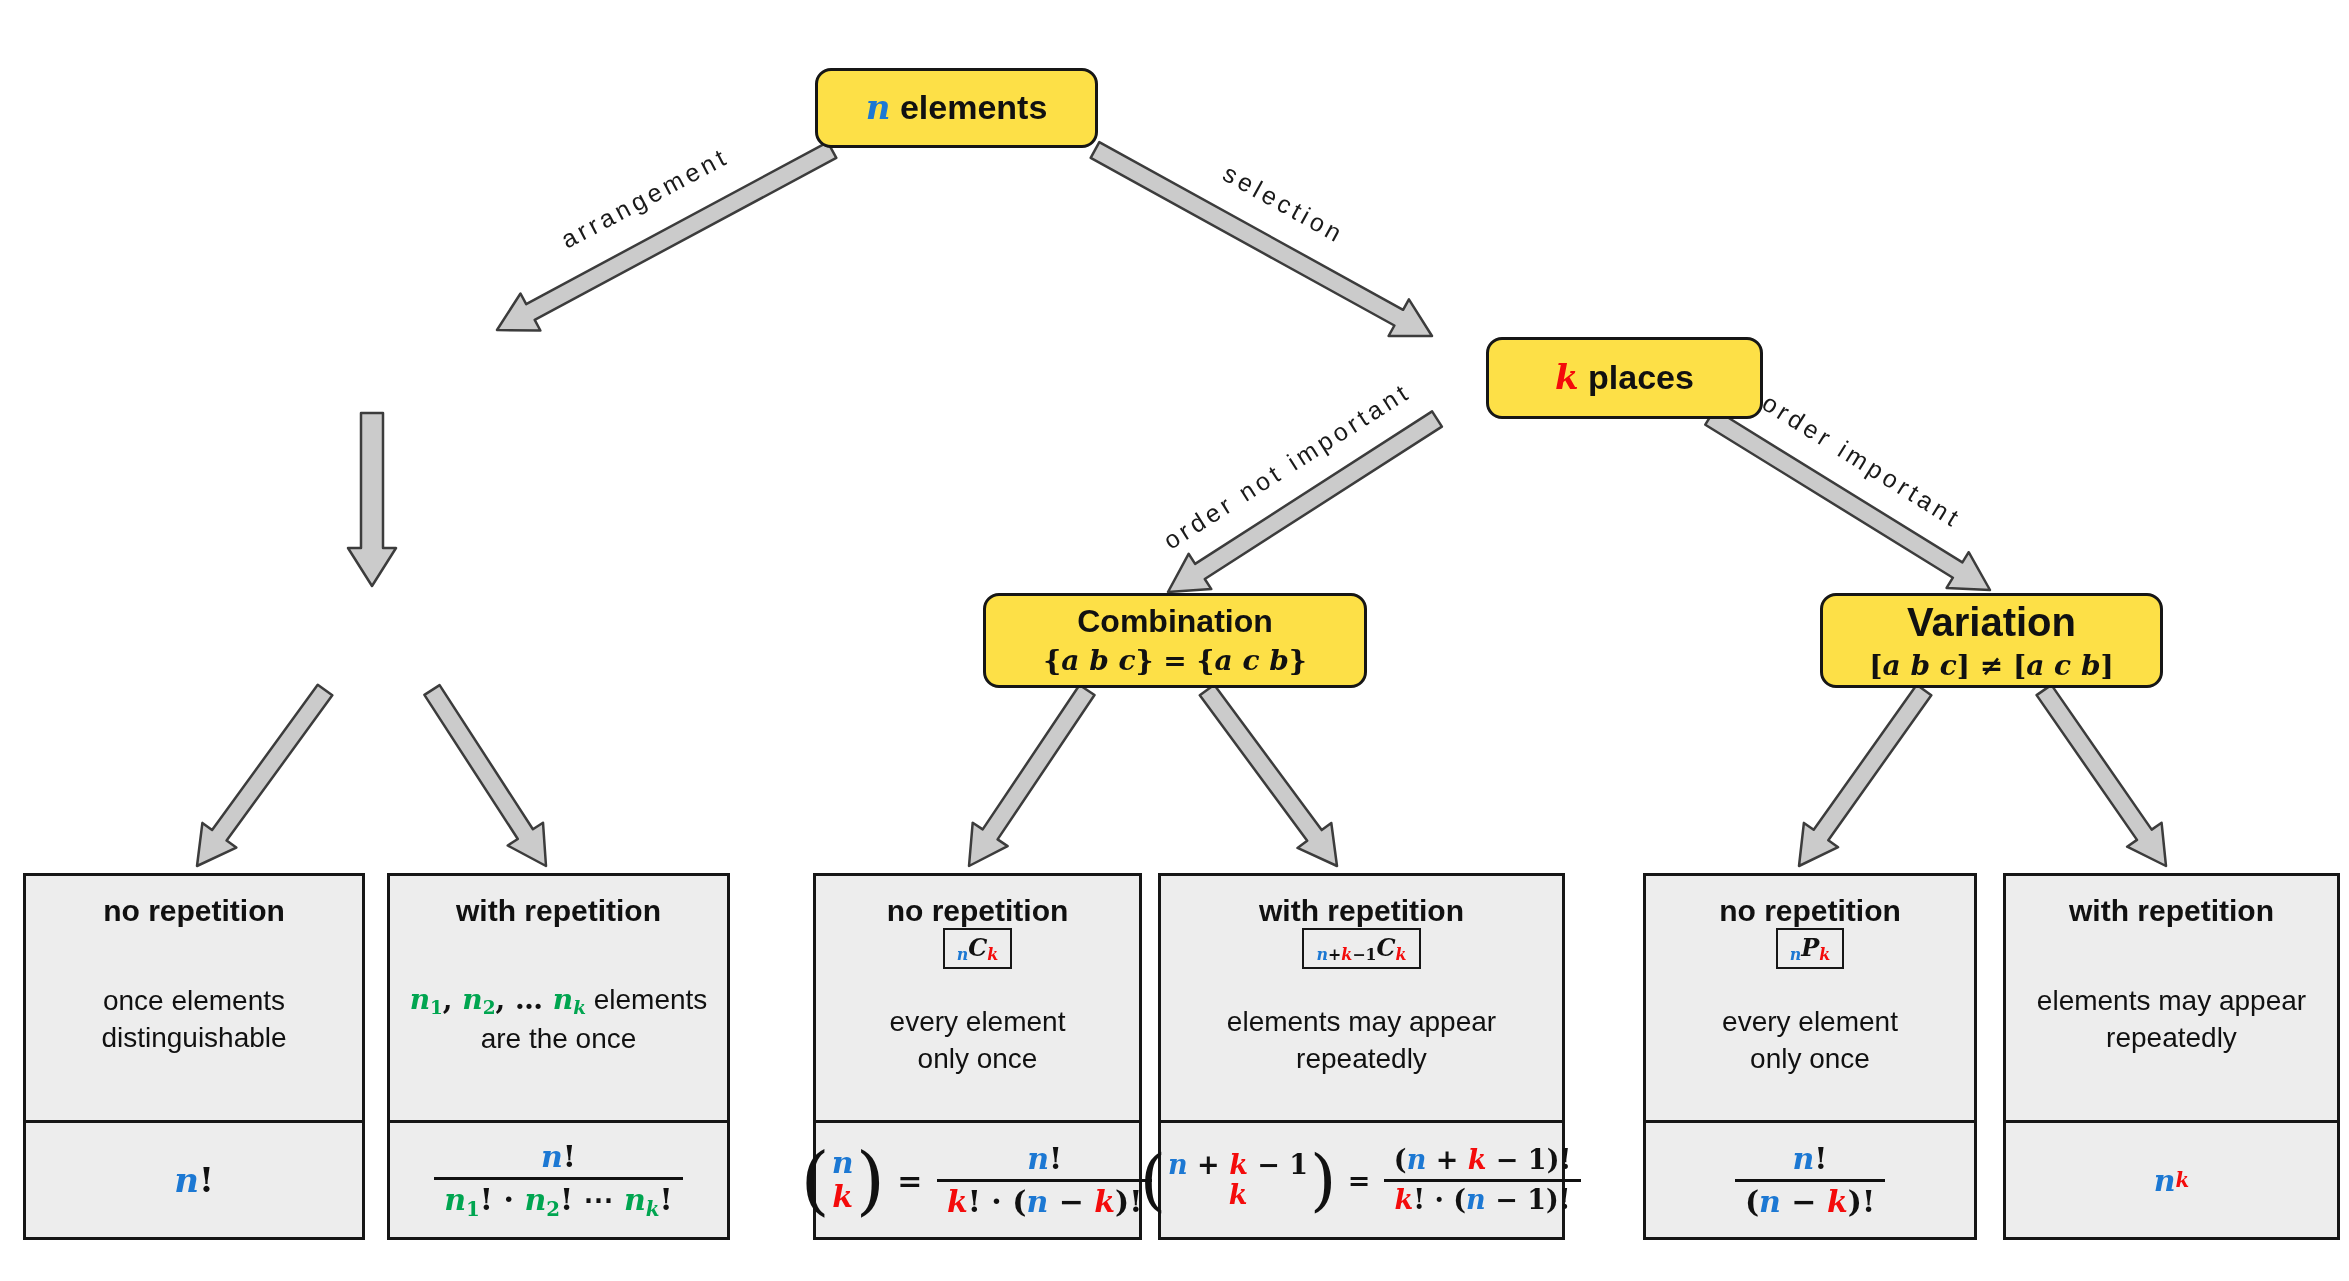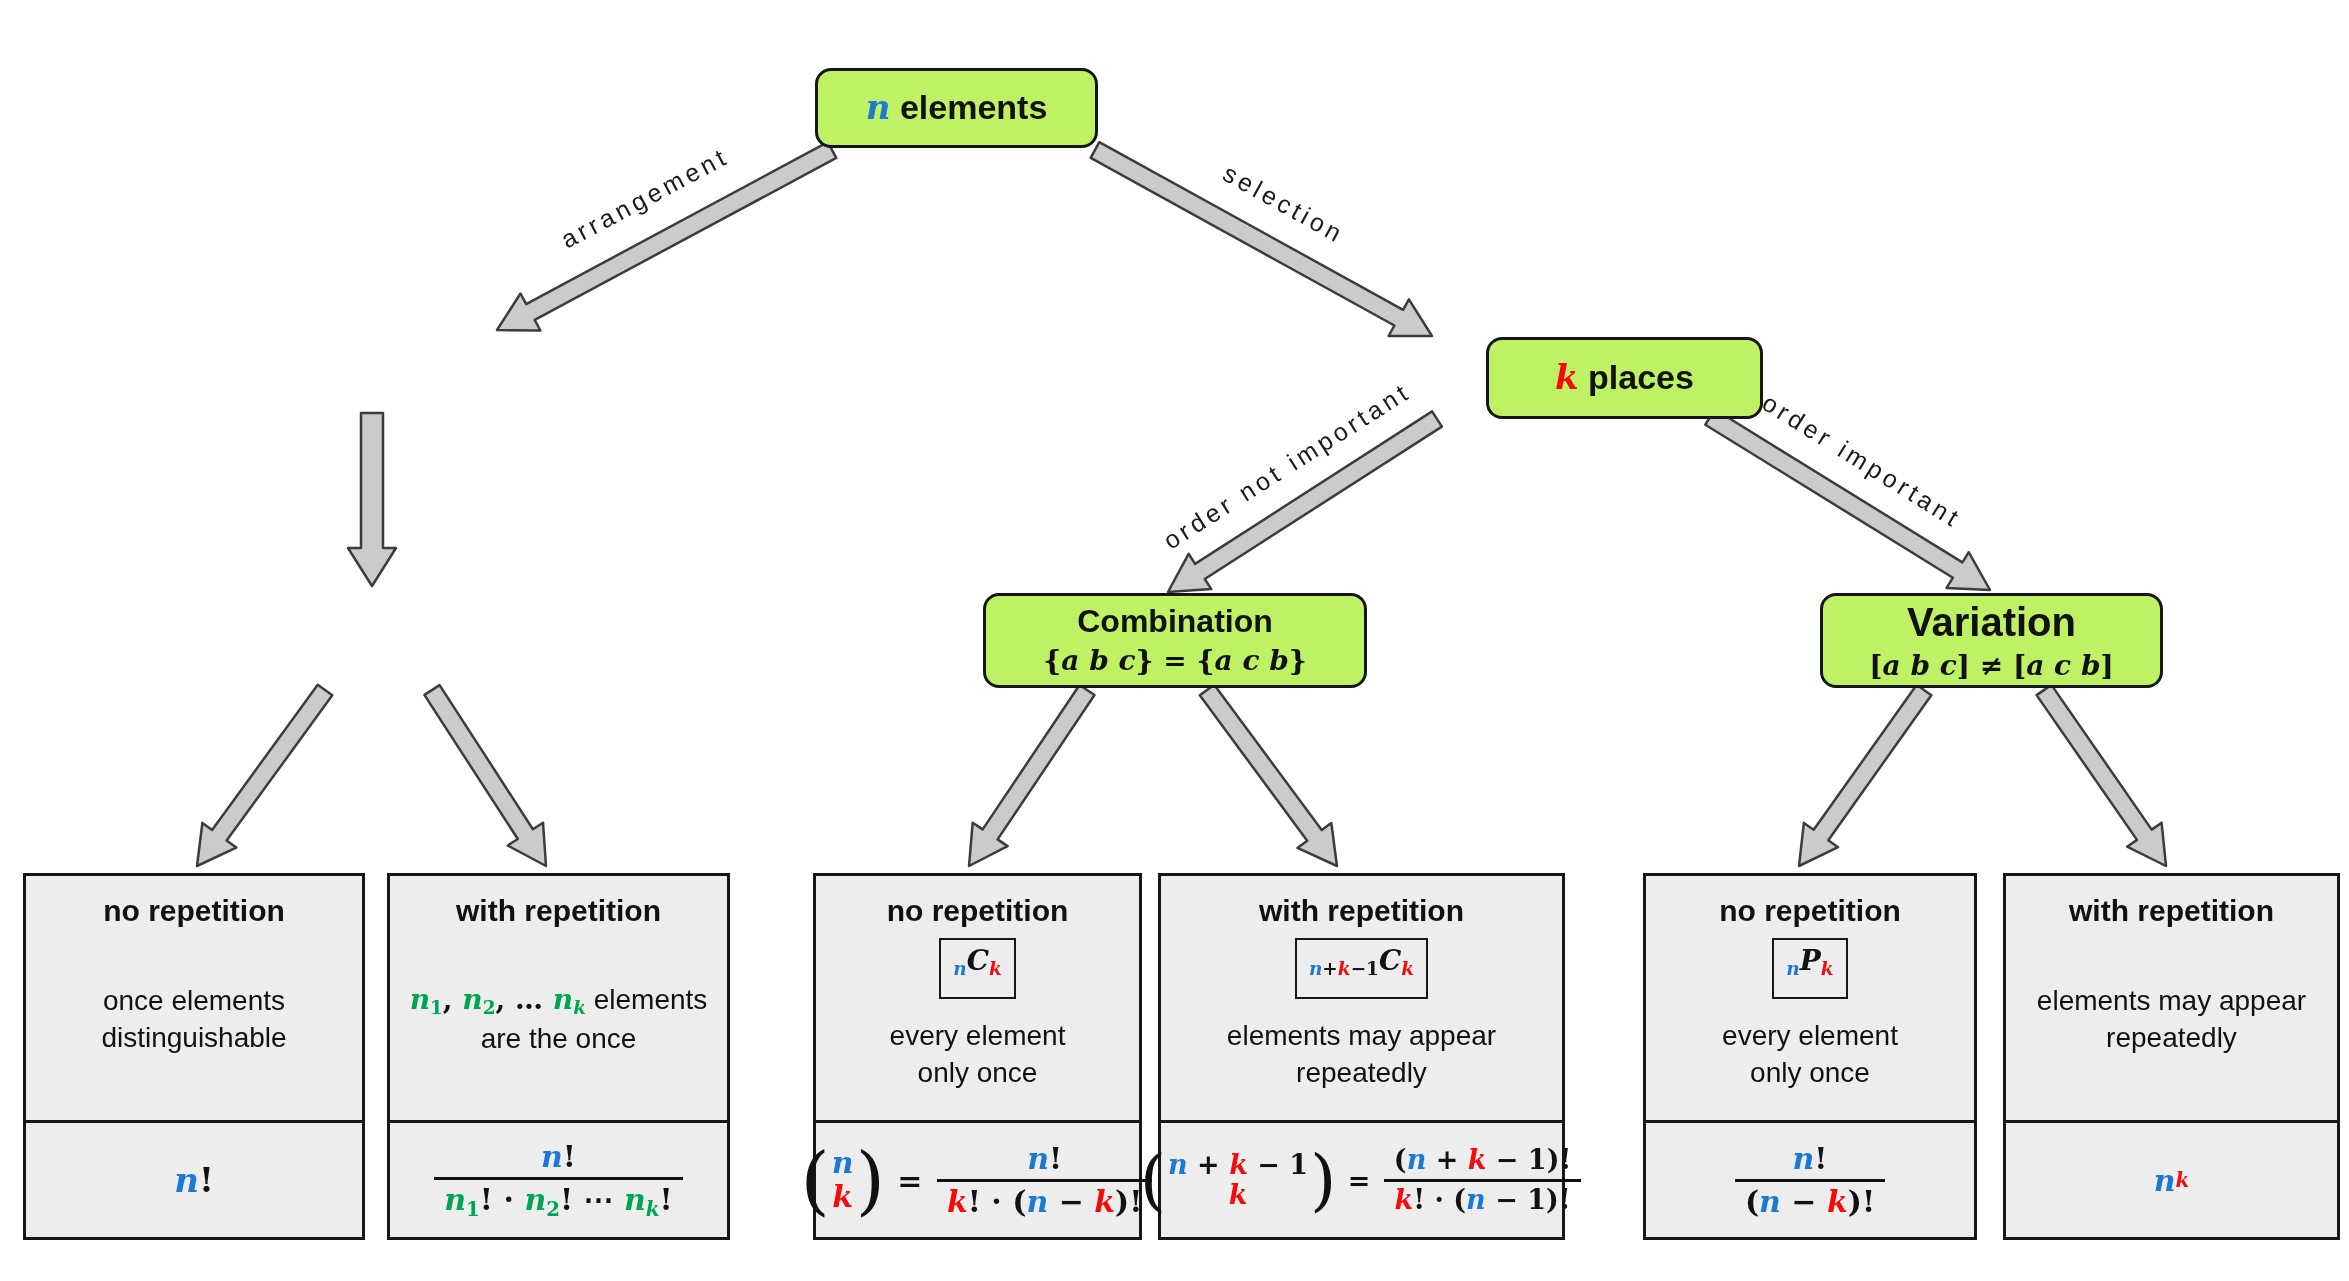--- a/index.html
+++ b/index.html
@@ -1,28 +1,28 @@
 <!DOCTYPE html>
 <html><head>
 <meta charset="utf-8">
 <style>
   html,body{margin:0;padding:0;background:#fff}
   #stage{position:relative;width:2349px;height:1281px;background:#ffffff;
          font-family:"Liberation Sans",sans-serif;color:#111;overflow:hidden}
   #arrows{position:absolute;left:0;top:0;z-index:0}
-  .node{position:absolute;z-index:2;background:#bef264;border:3.5px solid #161616;border-radius:16px;
+  .node{position:absolute;z-index:2;background:#fde047;border:3.5px solid #161616;border-radius:16px;
         display:flex;flex-direction:column;align-items:center;justify-content:center;text-align:center;box-sizing:border-box}
   .node-title{font-size:34px;font-weight:bold;line-height:1.1;white-space:nowrap}
   .node-subtitle{font-size:28px;margin-top:5px;white-space:nowrap}
   .edge-label{position:absolute;z-index:1;font-size:25px;letter-spacing:4px;color:#1a1a1a;white-space:nowrap}
   .leaf{position:absolute;z-index:2;top:873px;height:367px;background:#ededed;border:3px solid #161616;
         display:flex;flex-direction:column;box-sizing:border-box;text-align:center}
   .leaf-top{height:244px;display:flex;flex-direction:column;align-items:center;padding-top:18px;box-sizing:border-box}
   .leaf-title{font-size:30px;font-weight:bold;white-space:nowrap}
-  .leaf-badge{margin-top:10px;border:2.5px solid #161616;padding:0 12px 14px;font-size:28px;line-height:1.5;display:inline-block;white-space:nowrap}
+  .leaf-badge{border:2.5px solid #161616;padding:0 12px 0;font-size:24px;line-height:1.5;display:inline-block;white-space:nowrap}
   .leaf-desc{flex:1;display:flex;flex-direction:column;align-items:center;justify-content:center;
              font-size:28px;line-height:1.32;padding-bottom:8px}
   .leaf-desc>div{white-space:nowrap}
   .leaf-bottom{flex:1;border-top:3px solid #161616;display:flex;align-items:center;justify-content:center;
                font-size:30px;white-space:nowrap}
   .leaf-bottom.fx-small{font-size:27px}
   
   .tk-m{font-family:"DejaVu Serif",serif;font-style:italic;font-weight:bold}
   .tk-o{font-family:"DejaVu Serif",serif;font-style:normal;font-weight:bold}
   .tk-p{font-family:"Liberation Sans",sans-serif}

